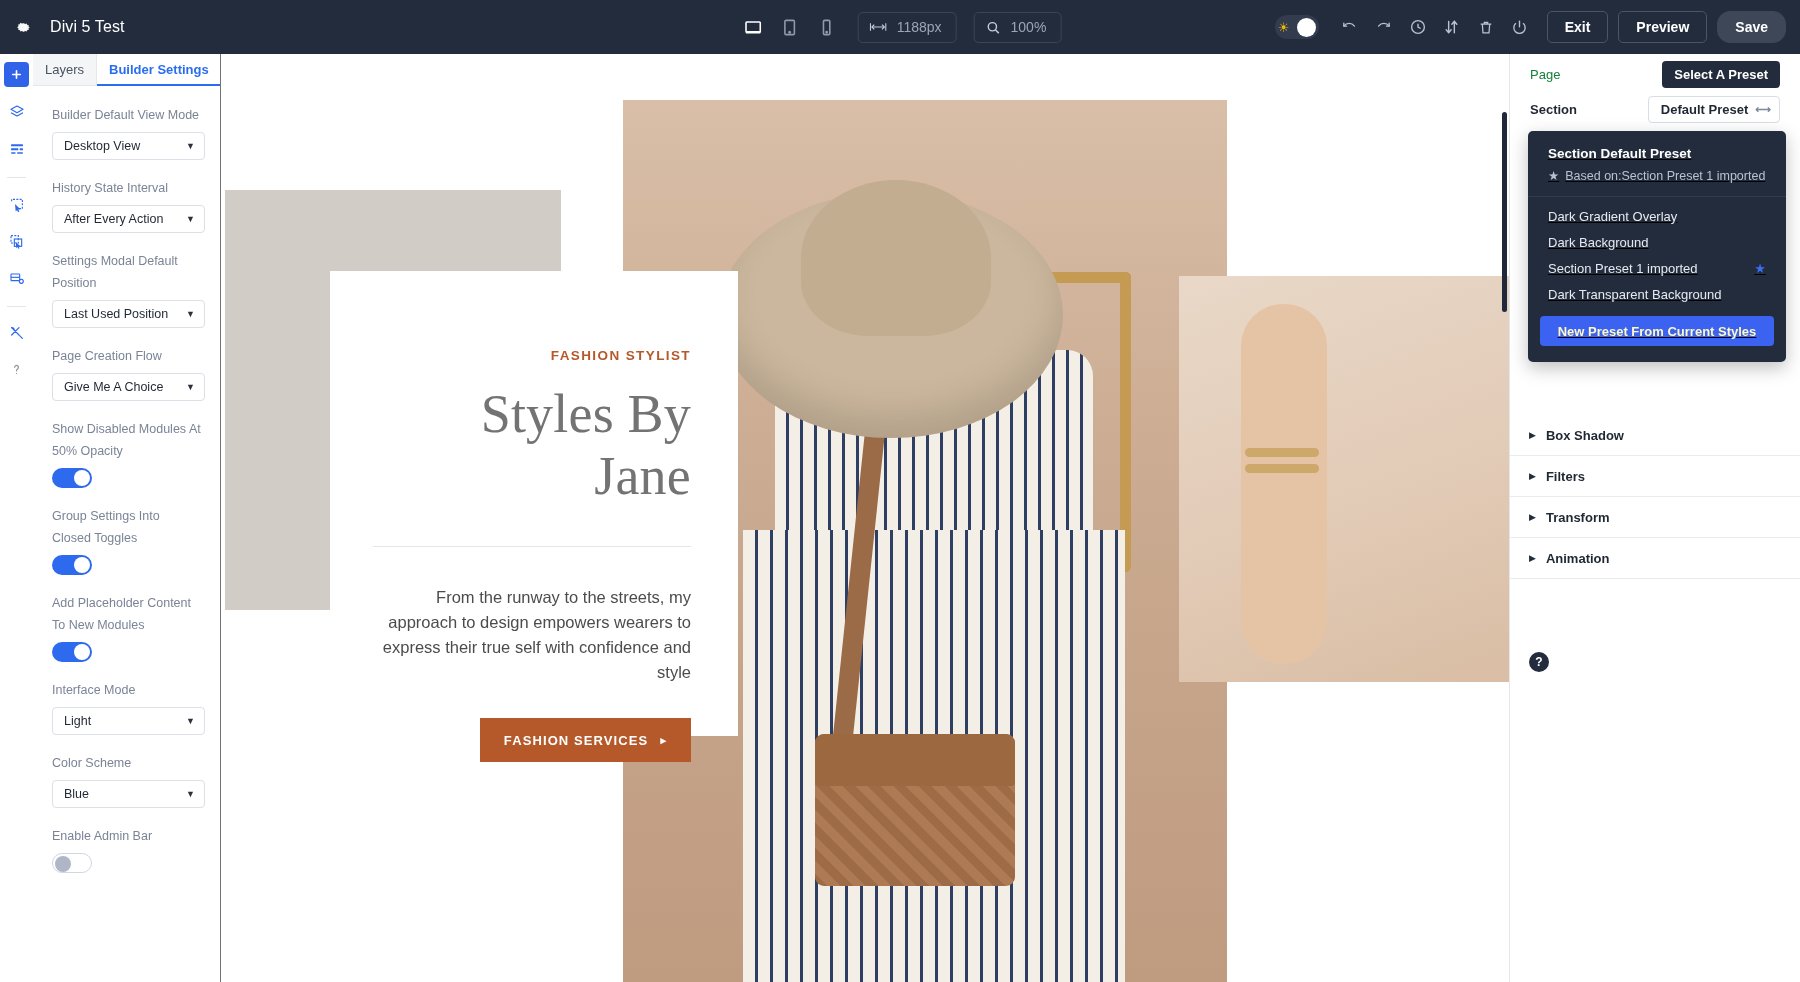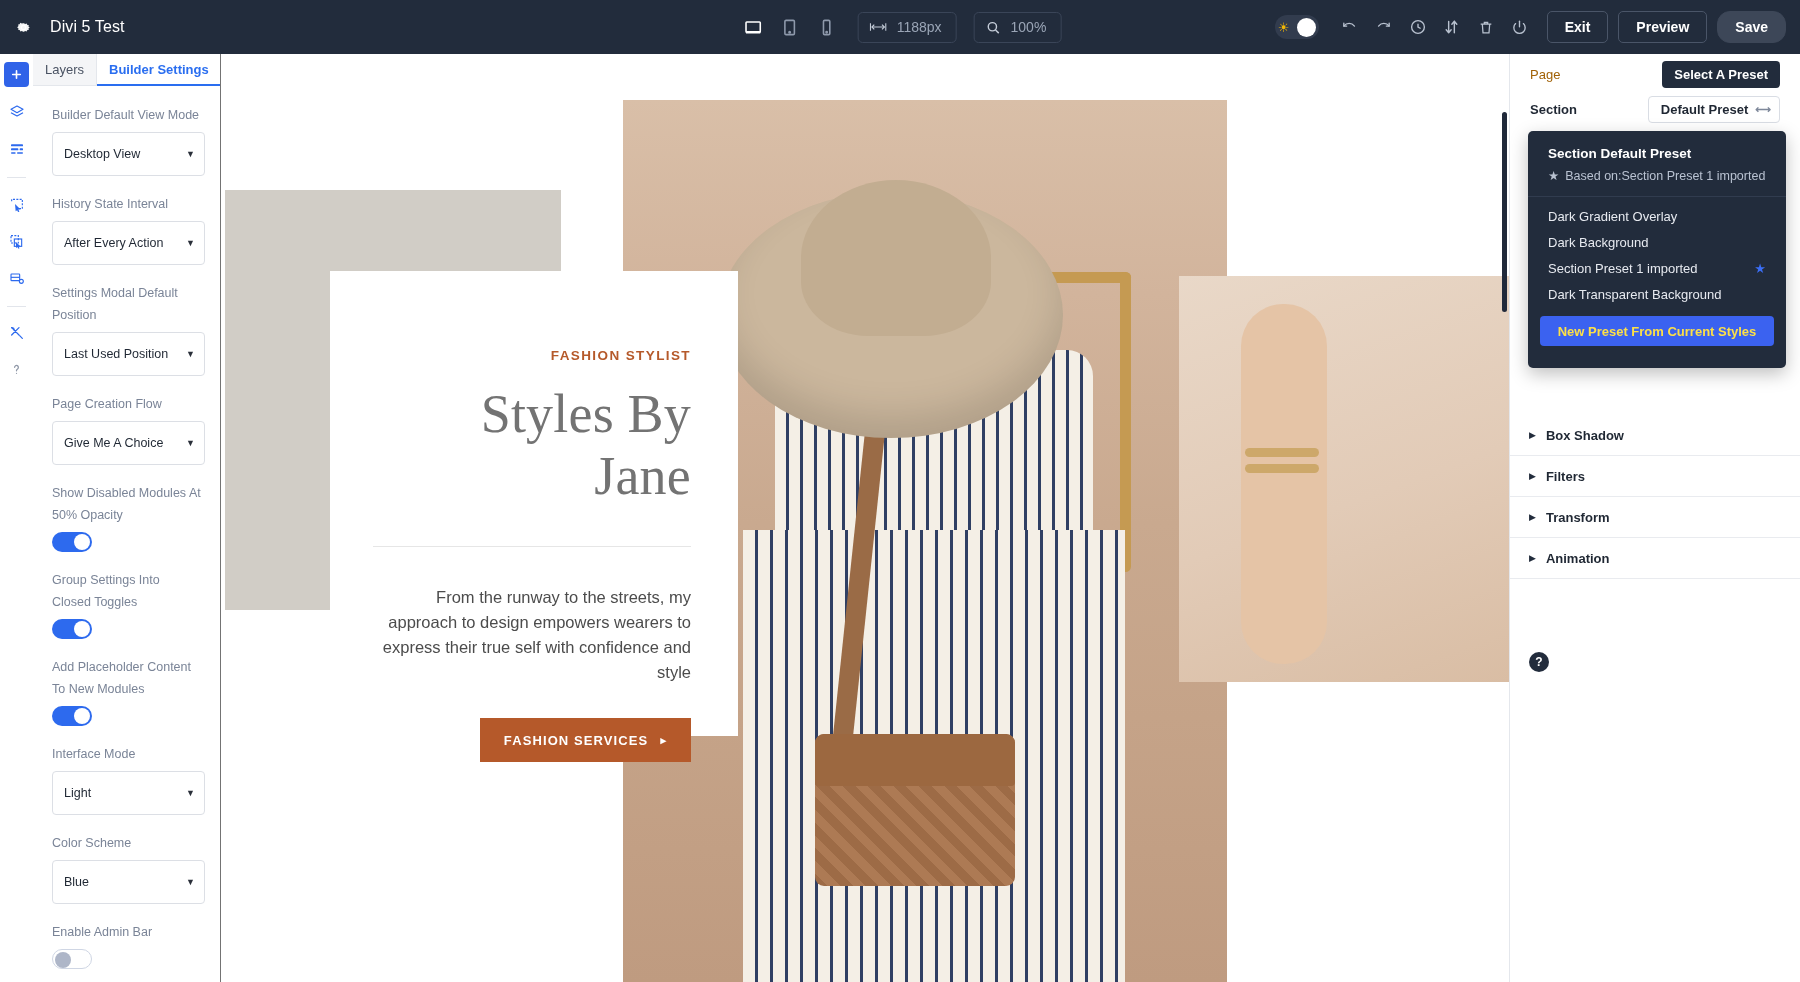--- a/index.html
+++ b/index.html
@@ -112,21 +112,21 @@
     background: #ffffff; color: #2a6ef0; font-weight: 700;
     border-bottom: 2px solid #2a6ef0; margin-bottom: -1px;
   }
   .lbody { padding: 18px 19px 10px 19px; }
   .fld { margin-bottom: 17px; }
   .fld-label {
     font-size: 12.5px; color: #7a8497; line-height: 22px;
     margin-bottom: 6px;
   }
   .select {
-    height: 44px; width: 153px;
+    height: 28px; width: 153px;
     border: 1px solid #dcdfe5; border-radius: 4px;
     background: #fff;
     display: flex; align-items: center; justify-content: space-between;
     padding: 0 9px 0 11px;
     font-size: 12.5px; color: #1f2733;
   }
   .caret { font-size: 9px; color: #2a2f39; }
   .switch {
     width: 40px; height: 20px; border-radius: 11px;
     background: #2d6aee; position: relative;
@@ -274,61 +274,62 @@
   .rpanel {
     position: absolute; top: 54px; left: 1509px;
     width: 291px; height: 928px;
     background: #ffffff;
     border-left: 1px solid #e4e7ec;
   }
   .rp-row {
     display: flex; align-items: center; justify-content: space-between;
     padding: 0 20px; height: 35px;
   }
-  .rp-label { font-size: 13px; color: #a16207; }
+  .rp-label { font-size: 13px; color: #15803d; }
   .rp-label.b { color: #1f2733; font-weight: 700; }
   .chip-dark {
     background: #222c3c; color: #ffffff;
     font-size: 13px; font-weight: 700;
     height: 27px; padding: 0 12px; border-radius: 4px;
     display: flex; align-items: center;
   }
   .chip-light {
     background: #ffffff; color: #1f2733;
     border: 1px solid #d9dde4;
     font-size: 13px; font-weight: 700;
     height: 27px; padding: 0 9px 0 12px; border-radius: 4px;
     display: flex; align-items: center; gap: 7px;
   }
   .dots-ic { color: #7e889a; font-size: 11px; letter-spacing: -1px; }
 
   .preset-dd {
     position: absolute; top: 77px; left: 18px;
     width: 258px;
     background: #222c3c; border-radius: 5px;
-    padding: 10px 0 22px;
+    padding: 10px 0 16px;
     z-index: 30;
     box-shadow: 0 6px 18px rgba(0,0,0,.25);
+    text-decoration: underline;
   }
   .dd-head { padding: 5px 20px 0; }
   .dd-head-title { color: #ffffff; font-size: 13.5px; font-weight: 700; }
   .dd-head-sub {
     color: #b9c2d1; font-size: 12.5px; margin-top: 7px;
     display: flex; align-items: center; gap: 6px;
   }
   .dd-sep { height: 1px; background: #313c4f; margin: 13px 0 6px; }
   .dd-item {
     height: 26px; padding: 0 20px;
     display: flex; align-items: center; justify-content: space-between;
     color: #e7eaf0; font-size: 13px;
   }
   .dd-item .star { color: #3b6ef5; font-size: 13px; }
   .dd-btn {
     margin: 9px 12px 0; height: 30px; border-radius: 4px;
-    background: #3b62f0; color: #fde047;
+    background: #3b62f0; color: #fef9c3;
     font-size: 13px; font-weight: 700;
     display: flex; align-items: center; justify-content: center;
   }
   .dd-btn.outlined { border: 2px solid #222c3c; background: #3b62f0; margin-top: 7px; height: 32px; }
 
   .acc {
     border-bottom: 1px solid #e9ebef;
     height: 41px; display: flex; align-items: center;
     padding-left: 19px; gap: 10px;
   }

